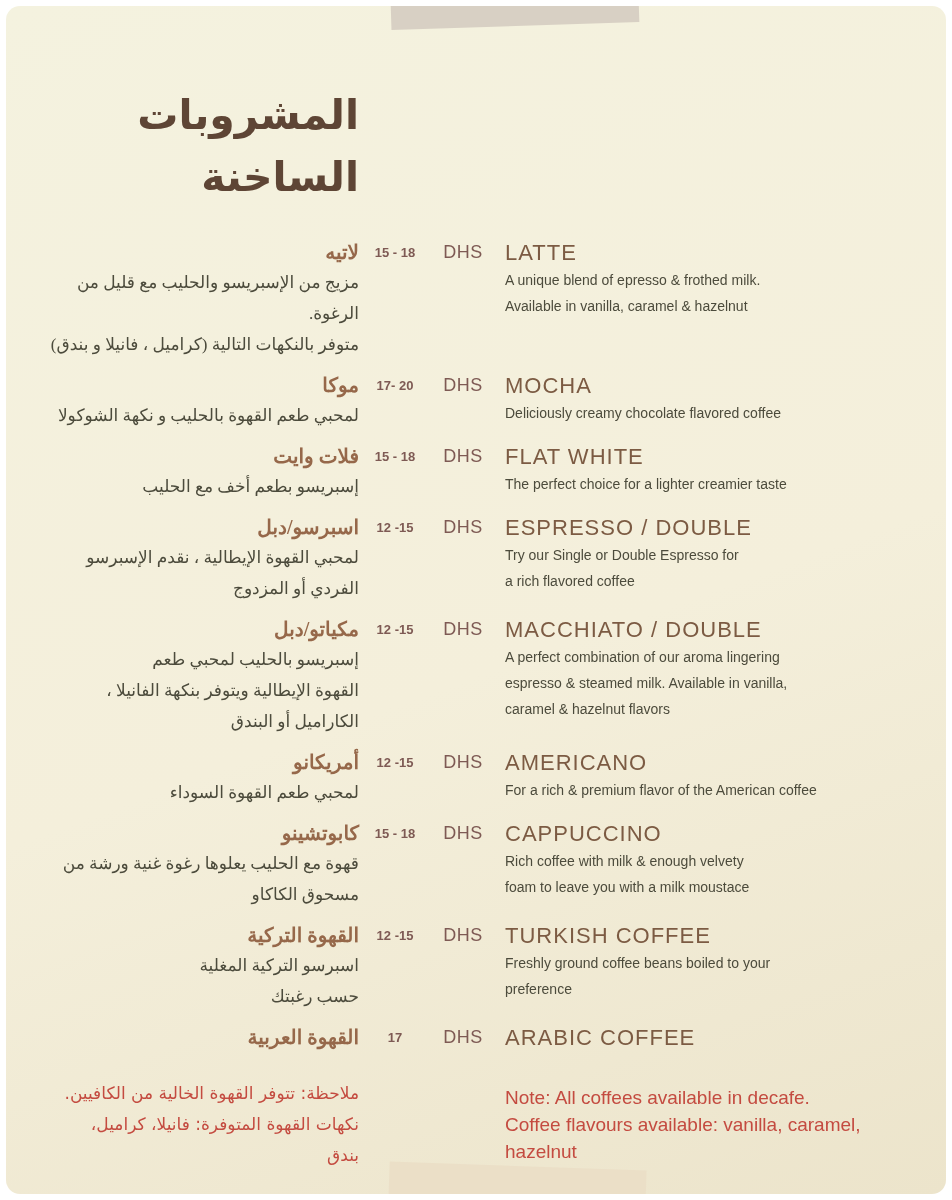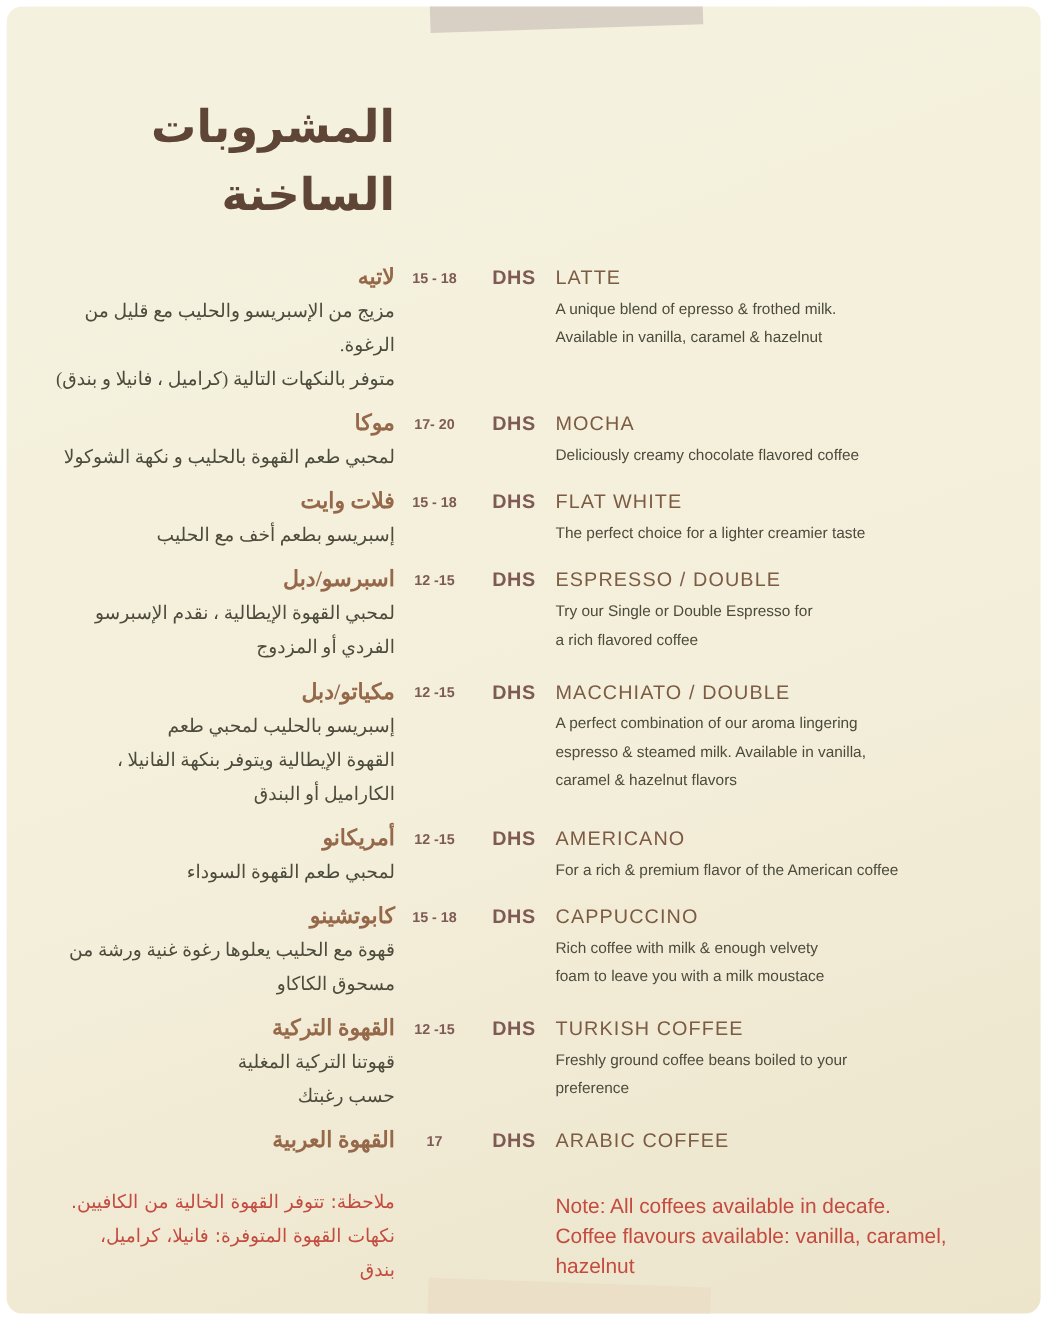--- a/index.html
+++ b/index.html
@@ -71,29 +71,29 @@
     color:var(--desc,#4c4b3c);
     white-space:pre-line;
   }
   .col-price{
     grid-column:2;text-align:center;
     font-weight:700;
     font-size:13px;line-height:29px;
     color:var(--price,#7e5a54);
   }
   .col-dhs{
-    grid-column:3;text-align:right;padding-left:8px;
-    font-weight:700;
+    grid-column:3;text-align:center;padding-left:8px;
+    font-weight:400;
     font-size:18px;line-height:29px;
     letter-spacing:0.5px;
     color:var(--price,#7e5a54);
   }
   .col-en{grid-column:4;padding-left:14px;}
   .name-en{
-    font-size:18px;line-height:29px;
+    font-size:22px;line-height:29px;
     letter-spacing:1px;
     color:var(--name_en,#7c5b43);
   }
   .desc-en{
     font-size:14px;line-height:26px;
     color:var(--desc,#4c4b3c);
     white-space:pre-line;
   }
 
   .note-row{margin-top:26px;}
@@ -225,21 +225,21 @@
     <div class="col-en">
       <div class="name-en">CAPPUCCINO</div>
       <div class="desc-en">Rich coffee with milk &amp; enough velvety
 foam to leave you with a milk moustace</div>
     </div>
   </section>
 
   <section class="grid item-row">
     <div class="col-ar">
       <div class="name-ar">القهوة التركية</div>
-      <div class="desc-ar">قهوتنا التركية المغلية
+      <div class="desc-ar">اسبرسو التركية المغلية
 حسب رغبتك</div>
     </div>
     <div class="col-price">12 -15</div>
     <div class="col-dhs">DHS</div>
     <div class="col-en">
       <div class="name-en">TURKISH COFFEE</div>
       <div class="desc-en">Freshly ground coffee beans boiled to your
 preference</div>
     </div>
   </section>

